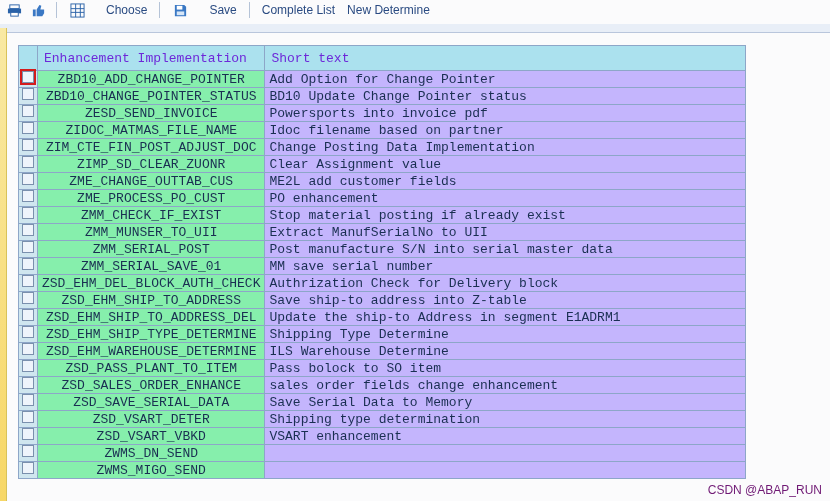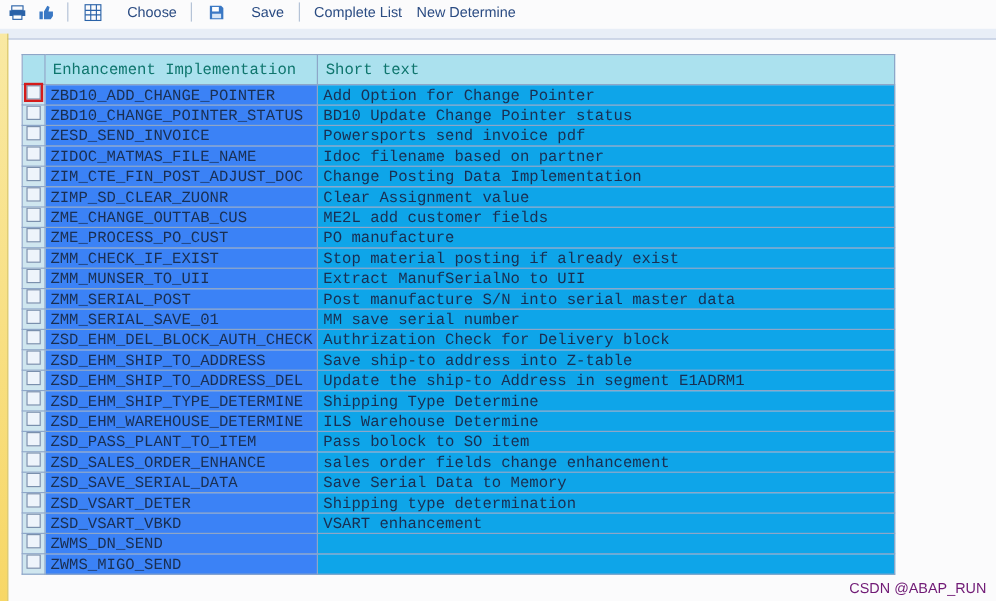--- a/index.html
+++ b/index.html
@@ -6,25 +6,25 @@
   .viewport{width:830px;height:501px;overflow:hidden;background:#fbfbfc;position:relative;}
   .toolbar{display:flex;align-items:center;gap:8px;padding:0 6px 4px 6px;height:20px;color:#2a4b82;font-size:12px;}
   .tbicon{display:inline-flex;align-items:center;justify-content:center;width:16px;height:16px;}
   .tbicon svg{display:block;}
   .tbtn{display:inline-flex;align-items:center;gap:21px;padding:0 2px;cursor:pointer;color:#2a4b82;}
   .tsep{width:1px;height:16px;background:#b5c3d7;margin:0 2px;}
   .shellbar{height:8px;background:#e8eef7;border-bottom:1px solid #b9c6dc;}
   .workarea{padding:12px 10px 10px 18px;}
   .grid{border-collapse:collapse;background:#fff;}
   .grid th,.grid td{border:1px solid #8da6c8;padding:0;vertical-align:middle;}
-  .grid th{background:#abe1ee;color:#0f766e;text-align:left;font-weight:normal;font-family:"Courier New",monospace;font-size:13px;height:24px;}
+  .grid th{background:#abe1ee;color:#6d28d9;text-align:left;font-weight:normal;font-family:"Courier New",monospace;font-size:13px;height:24px;}
   .grid th .pad{padding:3px 6px;display:block;}
   .c-sel{width:18px;min-width:18px;background:#cfe6ef;text-align:center;}
-  .c-name{width:222px;min-width:222px;background:#3b82f6;}
-  .c-text{width:480px;min-width:480px;background:#0ea5e9;}
+  .c-name{width:222px;min-width:222px;background:#86efac;text-align:center;}
+  .c-text{width:480px;min-width:480px;background:#c4b5fd;}
   .grid td{height:15px;line-height:15px;}
   .cell{font-family:"Courier New",monospace;font-size:13px;color:#1a2f52;padding:0 4px;white-space:nowrap;overflow:hidden;text-overflow:clip;display:block;}
   .selbox{width:10px;height:10px;border:1px solid #7a90ad;background:#eef4fb;display:inline-block;}
   .selbox.marked{outline:2px solid #d41b1b;outline-offset:0;}
   .leftedge{position:absolute;left:0;top:28px;bottom:0;width:6px;background:linear-gradient(#f9e9a3,#f7d766);border-right:1px solid #d8c25a;}
   .watermark{position:absolute;right:8px;bottom:4px;color:#701a75;font-size:12px;font-family:Arial,sans-serif;}
 </style>
 </head>
 <body>
 <div class="viewport">
@@ -108,21 +108,21 @@
             <td class="c-text">
               <span class="cell">BD10 Update Change Pointer status</span>
             </td>
           </tr>
           <tr>
             <td class="c-sel"><span class="selbox"></span></td>
             <td class="c-name">
               <span class="cell">ZESD_SEND_INVOICE</span>
             </td>
             <td class="c-text">
-              <span class="cell">Powersports send invoice pdf</span>
+              <span class="cell">Powersports into invoice pdf</span>
             </td>
           </tr>
           <tr>
             <td class="c-sel"><span class="selbox"></span></td>
             <td class="c-name">
               <span class="cell">ZIDOC_MATMAS_FILE_NAME</span>
             </td>
             <td class="c-text">
               <span class="cell">Idoc filename based on partner</span>
             </td>
@@ -153,21 +153,21 @@
             <td class="c-text">
               <span class="cell">ME2L add customer fields</span>
             </td>
           </tr>
           <tr>
             <td class="c-sel"><span class="selbox"></span></td>
             <td class="c-name">
               <span class="cell">ZME_PROCESS_PO_CUST</span>
             </td>
             <td class="c-text">
-              <span class="cell">PO manufacture</span>
+              <span class="cell">PO enhancement</span>
             </td>
           </tr>
           <tr>
             <td class="c-sel"><span class="selbox"></span></td>
             <td class="c-name">
               <span class="cell">ZMM_CHECK_IF_EXIST</span>
             </td>
             <td class="c-text">
               <span class="cell">Stop material posting if already exist</span>
             </td>

